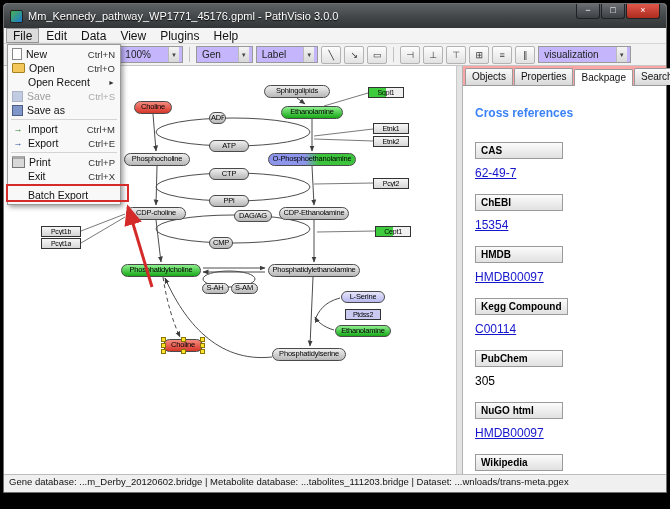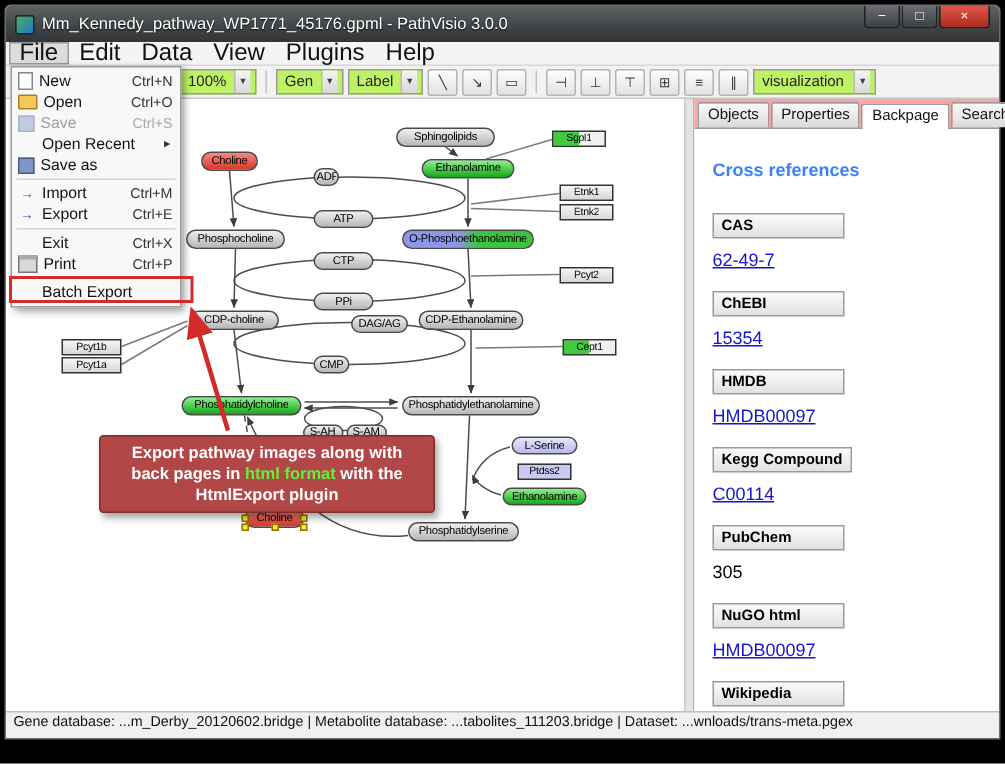--- a/index.html
+++ b/index.html
@@ -18,33 +18,33 @@
             margin-right:5px;flex:none;border:1px solid #222;}
   .title-text{white-space:nowrap;overflow:hidden;text-shadow:0 1px 1px #000;}
   .winbtns{position:absolute;top:0;right:6px;display:flex;}
   .winbtn{width:22px;height:14px;background:linear-gradient(180deg,#6a6e72,#3c4043);border:1px solid #1f2122;
           border-top:none;color:#fff;font-size:9px;line-height:13px;text-align:center;
           border-radius:0 0 3px 3px;margin-left:1px;}
   .winbtn.close{width:32px;background:linear-gradient(180deg,#e0574a,#ad2c1e);}
 
   
   .menubar{height:15px;flex:none;background:#f4f4f4;border-bottom:1px solid #d6d6d6;display:flex;
-           align-items:stretch;font-size:16px;color:#111;padding-left:2px;}
+           align-items:stretch;font-size:12px;color:#111;padding-left:2px;}
   .menu{padding:0 7px;display:flex;align-items:center;}
   .menu.open{background:#dcdcdc;border:1px solid #9a9a9a;padding:0 6px;}
 
   
   .toolbar{height:21px;flex:none;background:#f2f2f2;border-bottom:1px solid #c6c6c6;display:flex;
            align-items:center;padding:0 5px;gap:3px;font-size:10px;color:#222;}
   .tbtn{width:18px;height:16px;flex:none;border:1px solid #b3b3b3;border-radius:2px;
         background:linear-gradient(180deg,#fdfdfd,#e2e2e2);display:flex;align-items:center;
         justify-content:center;font-size:9px;color:#333;}
   .tsep{width:1px;height:15px;background:#c2c2c2;margin:0 3px;flex:none;}
-  .combo{height:15px;border:1px solid #9a9a9a;background:#bef264;display:flex;align-items:center;
-         font-size:10px;padding:0 3px 0 5px;gap:5px;flex:none;}
+  .combo{height:15px;border:1px solid #9a9a9a;background:#c4b5fd;display:flex;align-items:center;
+         font-size:10px;padding:0 3px 0 5px;gap:17px;flex:none;}
   .combo .carrow{font-size:6px;color:#444;background:linear-gradient(180deg,#f4f4f4,#d8d8d8);
                  border-left:1px solid #bbb;align-self:stretch;display:flex;align-items:center;padding:0 2px;}
   .ticon-page{width:9px;height:11px;background:#fff;border:1px solid #888;}
   .ticon-folder{width:12px;height:8px;background:#f3c75a;border:1px solid #a5821f;border-radius:1px;}
   .ticon-disk{width:10px;height:10px;background:#7f96c8;border:1px solid #4d5e85;}
   .btn-group{display:flex;gap:3px;}
   .viz{margin-left:auto;margin-right:117px;min-width:72px;justify-content:space-between;}
 
   
   .content{flex:1;display:flex;min-height:0;position:relative;}
@@ -355,74 +355,69 @@
       <div class="mitem">
         <span class="micon ic-page"></span>
         <span class="mlabel">New</span>
         <span class="mshort">Ctrl+N</span>
       </div>
       <div class="mitem">
         <span class="micon ic-folder"></span>
         <span class="mlabel">Open</span>
         <span class="mshort">Ctrl+O</span>
       </div>
+      <div class="mitem">
+        <span class="micon"></span>
+        <span class="mlabel">Open Recent</span>
+        <span class="mshort"></span>
+        <span class="marrow">►</span>
+      </div>
       <div class="mitem disabled">
         <span class="micon ic-disk"></span>
         <span class="mlabel">Save</span>
         <span class="mshort">Ctrl+S</span>
       </div>
       <div class="mitem">
-        <span class="micon"></span>
-        <span class="mlabel">Open Recent</span>
-        <span class="mshort"></span>
-        <span class="marrow">►</span>
-      </div>
-      <div class="mitem">
         <span class="micon ic-disk"></span>
         <span class="mlabel">Save as</span>
         <span class="mshort"></span>
       </div>
       <div class="msep"></div>
       <div class="mitem">
         <span class="micon ic-import">→</span>
         <span class="mlabel">Import</span>
         <span class="mshort">Ctrl+M</span>
       </div>
       <div class="mitem">
         <span class="micon ic-export">→</span>
         <span class="mlabel">Export</span>
         <span class="mshort">Ctrl+E</span>
       </div>
       <div class="msep"></div>
       <div class="mitem">
+        <span class="micon ic-print"></span>
+        <span class="mlabel">Print</span>
+        <span class="mshort">Ctrl+P</span>
+      </div>
+      <div class="mitem">
         <span class="micon"></span>
         <span class="mlabel">Exit</span>
         <span class="mshort">Ctrl+X</span>
-      </div>
-      <div class="mitem">
-        <span class="micon ic-print"></span>
-        <span class="mlabel">Print</span>
-        <span class="mshort">Ctrl+P</span>
       </div>
       <div class="msep"></div>
       <div class="mitem">
         <span class="micon"></span>
         <span class="mlabel">Batch Export</span>
         <span class="mshort"></span>
       </div>
     </div>
 
   <div class="batch-box"></div>
   <svg class="annot-arrow" width="664" height="490" viewBox="0 0 664 490">
     <defs>
       <marker id="redarr" markerWidth="9" markerHeight="9" refX="6" refY="3" orient="auto">
         <path d="M0,0 L7,3 L0,6 Z" fill="#d42a2a"></path>
       </marker>
     </defs>
     <path d="M148,283 L124,203" stroke="#d42a2a" stroke-width="3" fill="none" marker-end="url(#redarr)"></path>
   </svg>
-  <div class="annotation">
-    <div class="annot-text">
-      <span>Export pathway images along with back pages in </span><span class="hl">html format</span><span> with the HtmlExport plugin</span>
-    </div>
-  </div>
 
 </div>
 
 </body></html>

